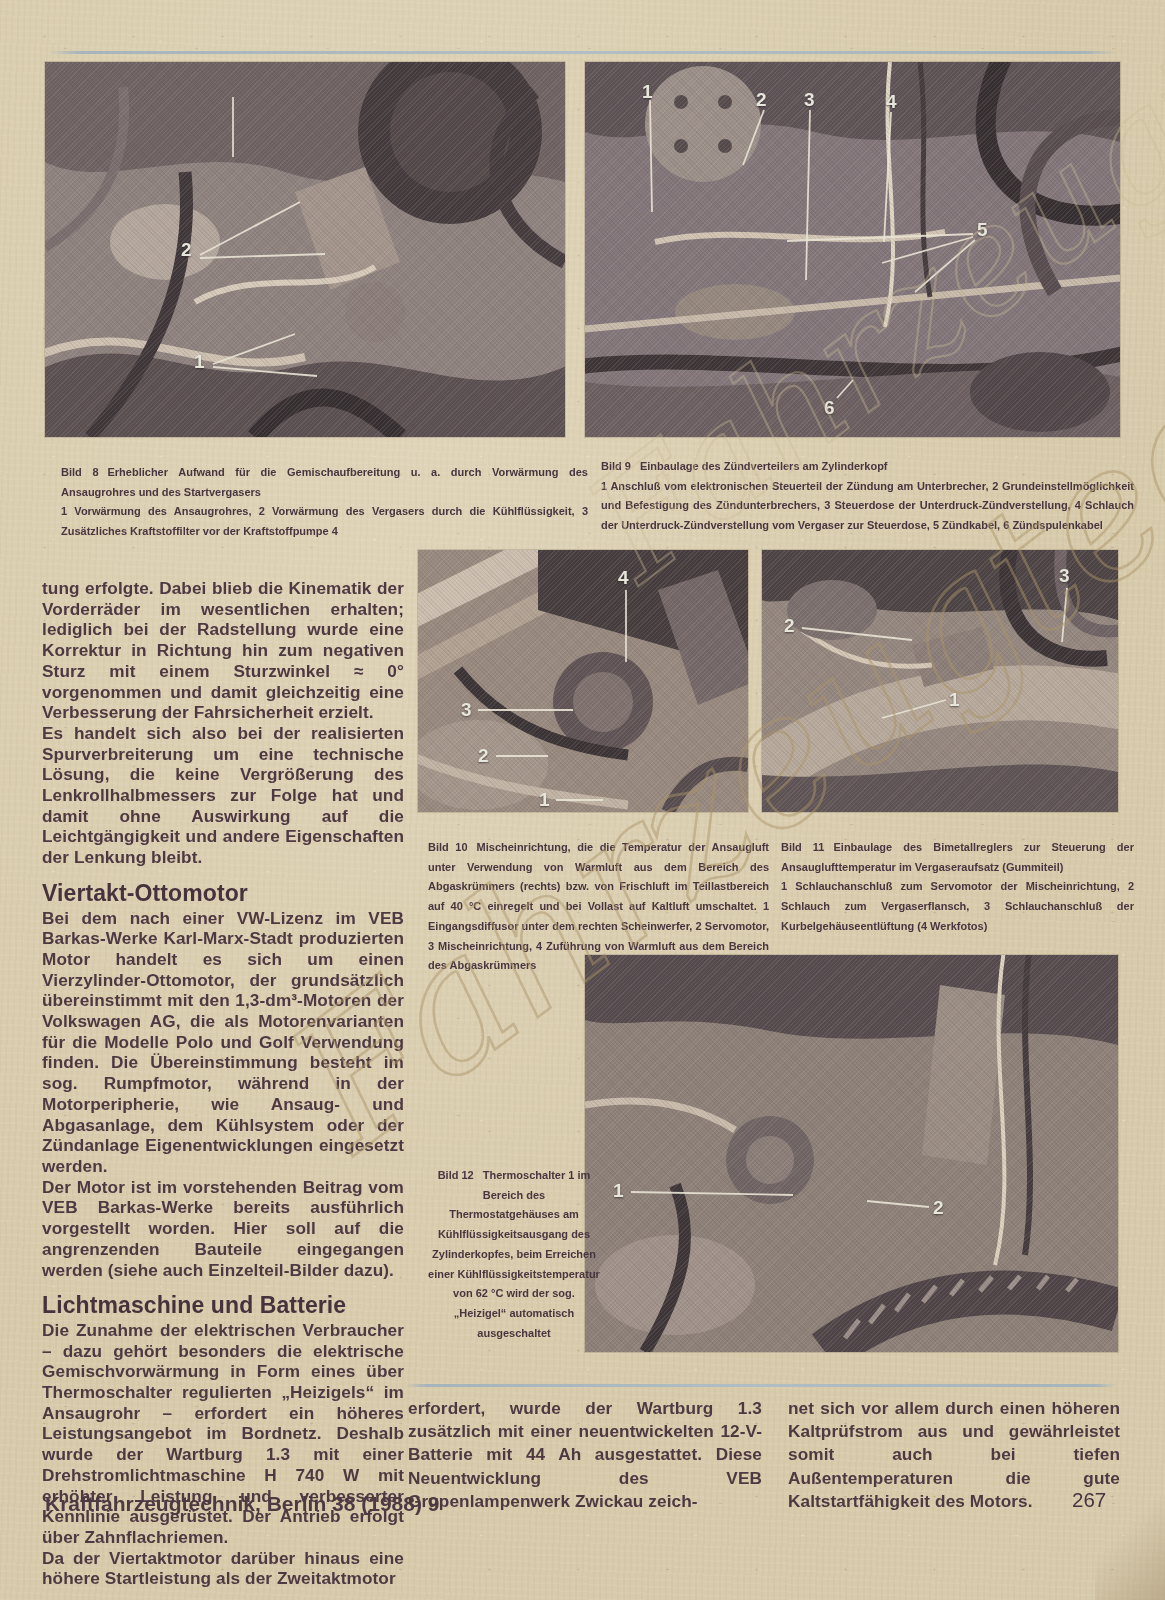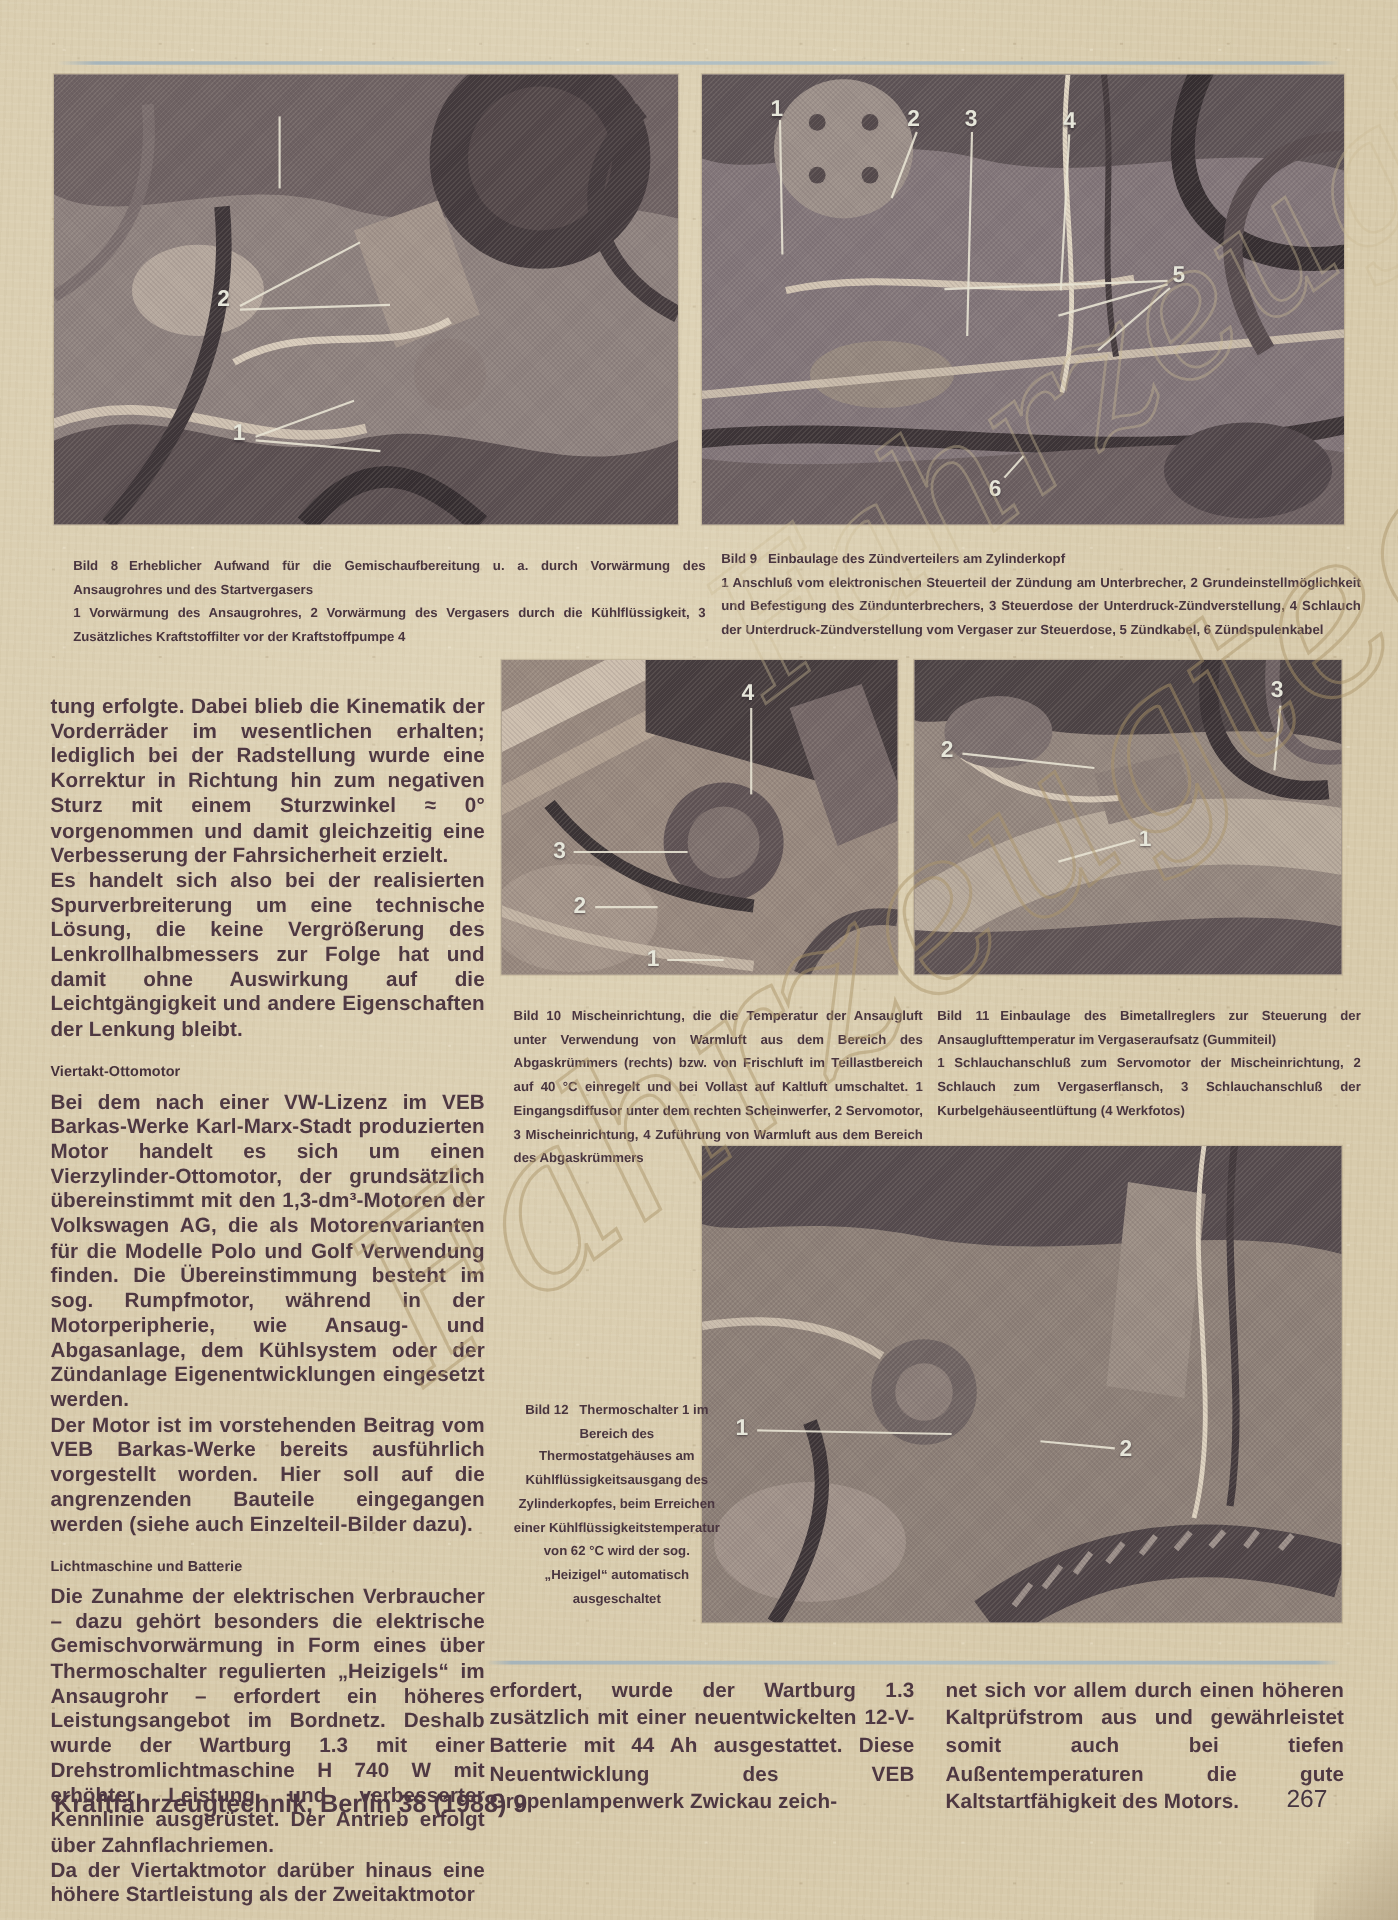--- a/index.html
+++ b/index.html
@@ -45,21 +45,21 @@
   .caption .legend{display:block;}
   .cap8{left:45px;top:447px;width:527px;}
   .cap9{left:585px;top:441px;width:533px;}
   .cap10{left:412px;top:822px;width:341px;}
   .cap11{left:765px;top:822px;width:353px;}
   .cap12{left:412px;top:1150px;width:172px;text-align:center;}
 
   .bodycol{position:absolute;font-size:17.2px;line-height:20.7px;font-weight:600;color:#4e3842;
     text-align:justify;letter-spacing:.1px;}
   .bodycol p{margin:0;}
-  .bodycol h3{margin:15px 0 4px 0;font-size:12px;color:#46323c;}
+  .bodycol h3{margin:15px 0 4px 0;font-size:23px;color:#46323c;}
   .col1{left:42px;top:578px;width:362px;}
   .col2{left:408px;top:1397px;width:354px;line-height:23.2px;}
   .col3{left:788px;top:1397px;width:332px;line-height:23.2px;}
 
   .footer-journal{position:absolute;left:45px;top:1492px;font-size:21px;font-weight:600;color:#4e3842;}
   .page-num{position:absolute;left:1072px;top:1488px;font-size:20.5px;font-weight:400;color:#453540;}
 
   .watermark{position:absolute;inset:0;width:100%;height:100%;z-index:6;pointer-events:none;}
   .watermark text{font-family:"DejaVu Serif",serif;font-style:italic;fill:none;}
   .wm1{stroke:#ab9468;stroke-width:2.6;opacity:.48;font-size:180px;}

